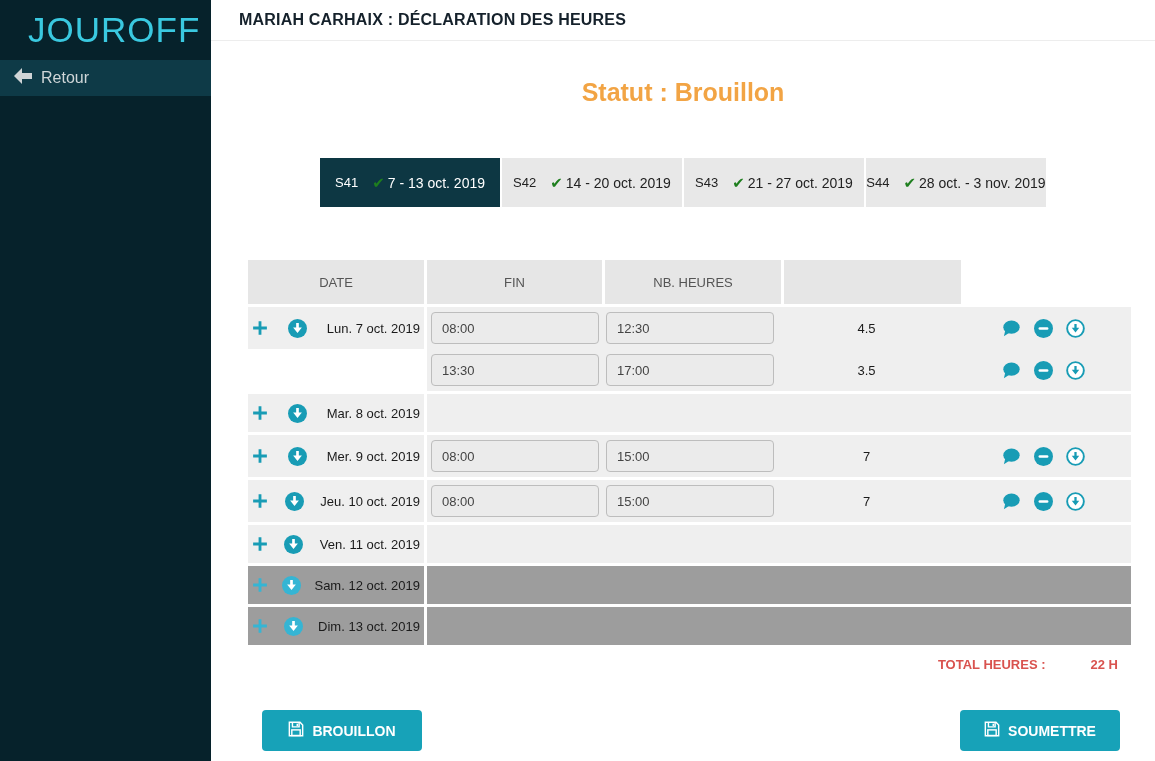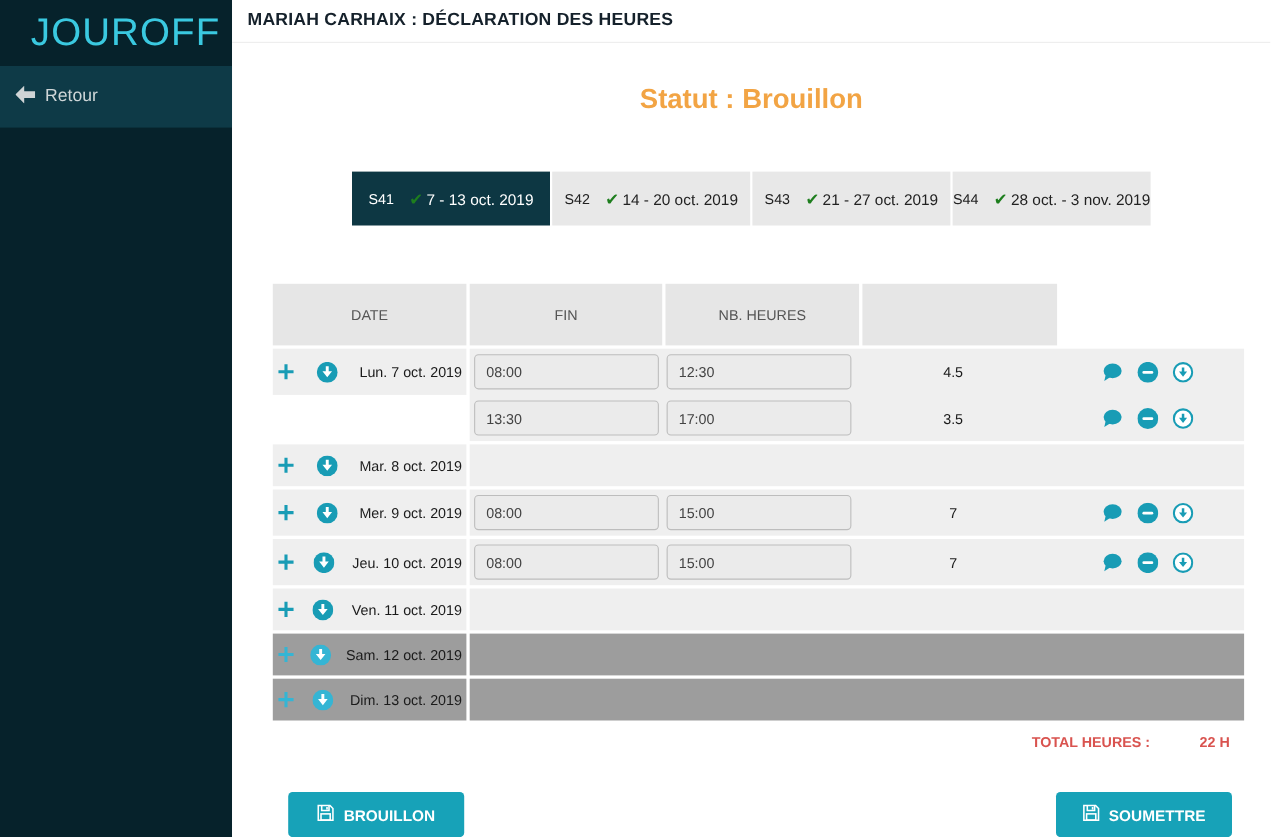--- a/index.html
+++ b/index.html
@@ -5,46 +5,46 @@
   * { margin:0; padding:0; box-sizing:border-box; }
   html,body { width:1155px; height:761px; overflow:hidden;
     font-family:"Liberation Sans","DejaVu Sans",sans-serif; background:#fff; }
 
   .app { display:flex; width:1155px; height:761px; }
 
   
   .sidebar { width:211px; height:761px; background:#06222b; flex-shrink:0; }
   .logo { height:60px; display:flex; align-items:center; padding-left:28px;
     color:#3ac9e0; font-size:35px; letter-spacing:1px; font-weight:400; }
-  .back-row { height:56px; background:#0e3a47; display:flex; align-items:center;
+  .back-row { height:36px; background:#0e3a47; display:flex; align-items:center;
     gap:9px; padding-left:14px; cursor:pointer; }
   .back-row span.lbl { color:#cfd6d8; font-size:16px; }
 
   
   .main { flex:1; display:flex; flex-direction:column; background:#fff; }
   .topbar { height:41px; border-bottom:1px solid #ededed; display:flex;
-    align-items:center; padding-left:14px; }
+    align-items:center; padding-left:28px; }
   .topbar h1 { font-size:16px; font-weight:bold; color:#15212b; letter-spacing:.2px; }
 
   .status { margin-top:37px; text-align:center; font-size:25px; font-weight:bold;
     color:#f2a444; }
 
   
   .tabs { margin-top:51px; display:flex; justify-content:center; gap:2px; }
   .tab { width:180px; height:49px; background:#e8e8e8; color:#222; cursor:pointer;
     display:flex; flex-direction:row; align-items:center; justify-content:center; gap:3px; }
   .tab.active { background:#0d3743; color:#fff; }
   .tab .code-line { font-size:13px; display:flex; align-items:center; gap:14px; }
   .check-icon { color:#1e7e1e; font-size:15px; font-weight:bold; }
   .tab .range { font-size:14px; }
 
   
   .table { margin:53px 24px 0 37px; width:883px; }
   .thead { display:grid; grid-template-columns:176px 175px 176px 177px 1fr; gap:3px; }
-  .th { background:#e6e6e6; height:56px; display:flex; align-items:center;
+  .th { background:#e6e6e6; height:44px; display:flex; align-items:center;
     justify-content:center; font-size:13px; color:#555; }
 
   .trow { display:flex; margin-top:3px; }
   .date-cell { width:176px; flex-shrink:0; background:#efefef; display:flex;
     align-items:center; justify-content:space-between; gap:7px; padding:0 4px; }
   .trow:not(.empty-row) .date-cell { height:42px; align-self:flex-start; }
   .row-content { flex:1; margin-left:3px; background:#efefef; }
   .empty-row .row-content, .empty-row .date-cell { min-height:38px; }
   .day-label { font-size:13px; color:#1b1b1b; white-space:nowrap; }
 

